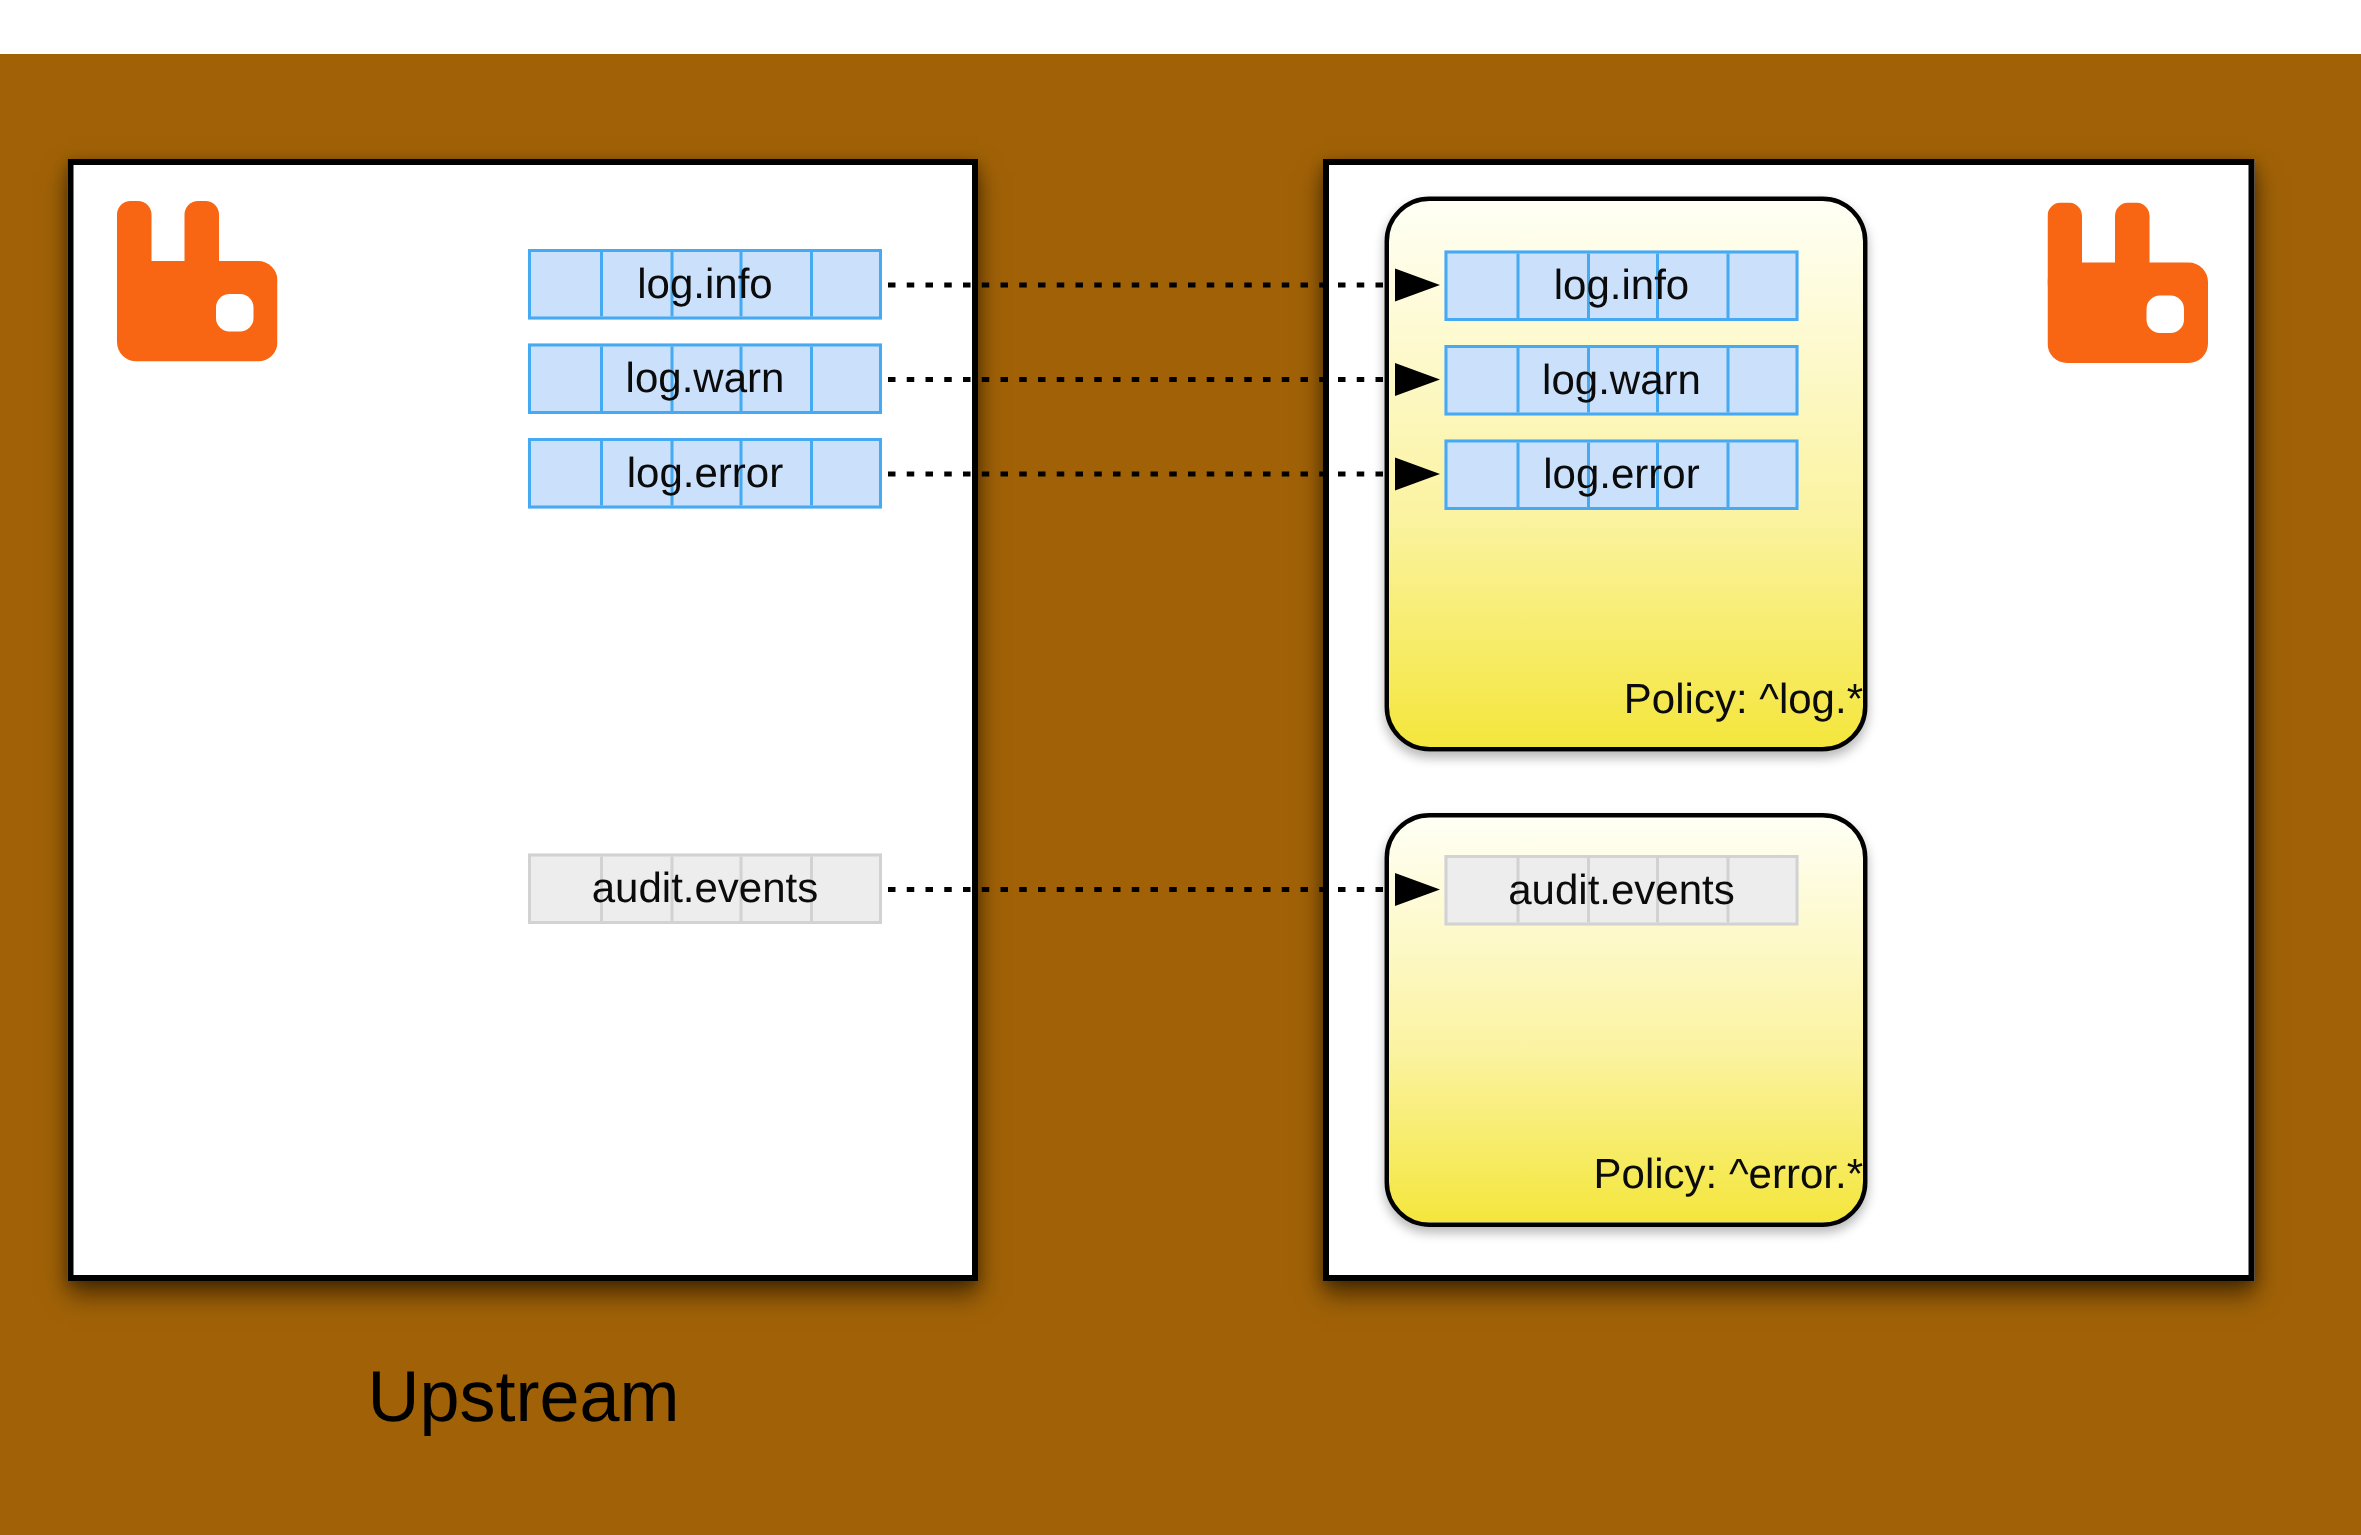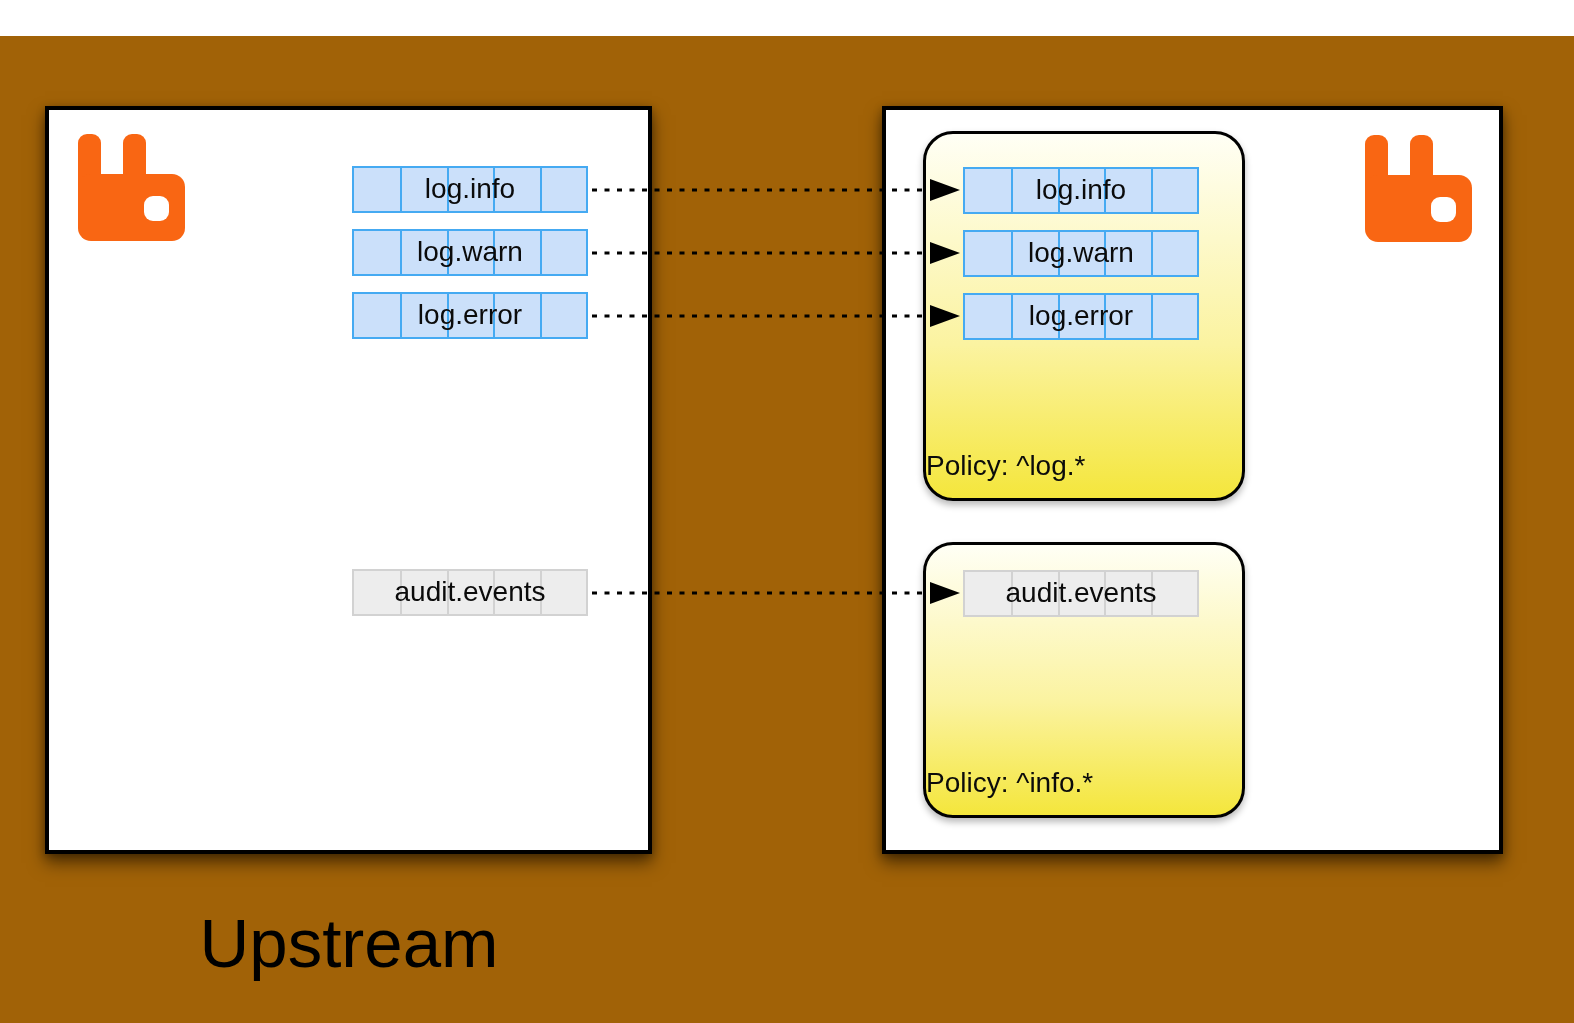--- a/index.html
+++ b/index.html
@@ -65,40 +65,40 @@
     border: 3px solid #000000;
     border-radius: 30px;
     background: linear-gradient(180deg, #FFFFF5 0%, #FBF3A0 58%, #F4E63C 100%);
     box-shadow: 0 4px 7px rgba(0,0,0,0.28);
   }
   .policy--log   { left: 37px; top: 21px;  height: 370px; }
   .policy--audit { left: 37px; top: 432px; height: 276px; }
   .policy .policy-label {
     position: absolute;
     left: 0; right: 0; bottom: 16px;
-    text-align: left;
+    text-align: right;
     font-size: 28px;
     color: #0b0b0b;
     white-space: nowrap;
   }
 
   
   .links {
     position: absolute;
     left: 0; top: 0;
     pointer-events: none;
   }
 
   
   .caption {
     position: absolute;
     top: 868px;
     width: 440px;
     text-align: center;
-    font-size: 69px;
+    font-size: 48px;
     line-height: 1.15;
     color: #000;
     white-space: nowrap;
   }
   .caption--upstream   { left: 129px;  }
   .caption--downstream { left: 985px; }
 </style>
 </head>
 <body>
 
@@ -204,21 +204,21 @@
       <div class="queue queue--audit" style="left:37px;top:25px">
         <div class="cells">
             <i></i>
             <i></i>
             <i></i>
             <i></i>
             <i></i>
           </div>
         <span class="qlabel">audit.events</span>
       </div>
-      <div class="policy-label">Policy: ^info.*</div>
+      <div class="policy-label">Policy: ^error.*</div>
     </div>
   </div>
 
   <svg class="links" width="1574" height="1023" viewBox="0 0 1574 1023">
     <g stroke="#000000" stroke-width="3.2" stroke-dasharray="5 7.5">
       <line x1="592" y1="154" x2="929" y2="154"></line>
       <line x1="592" y1="217" x2="929" y2="217"></line>
       <line x1="592" y1="280" x2="929" y2="280"></line>
       <line x1="592" y1="557" x2="929" y2="557"></line>
     </g>

